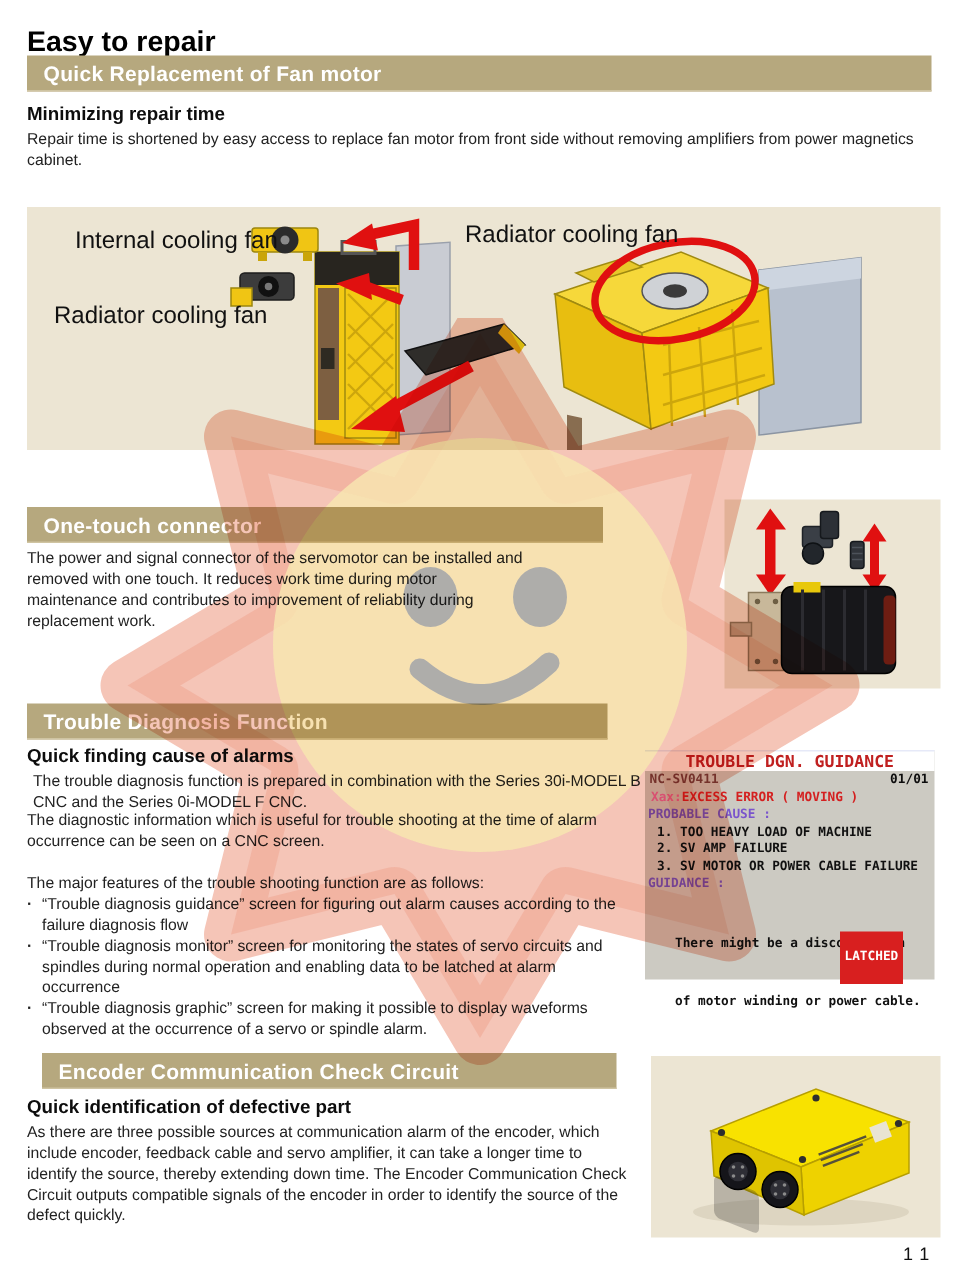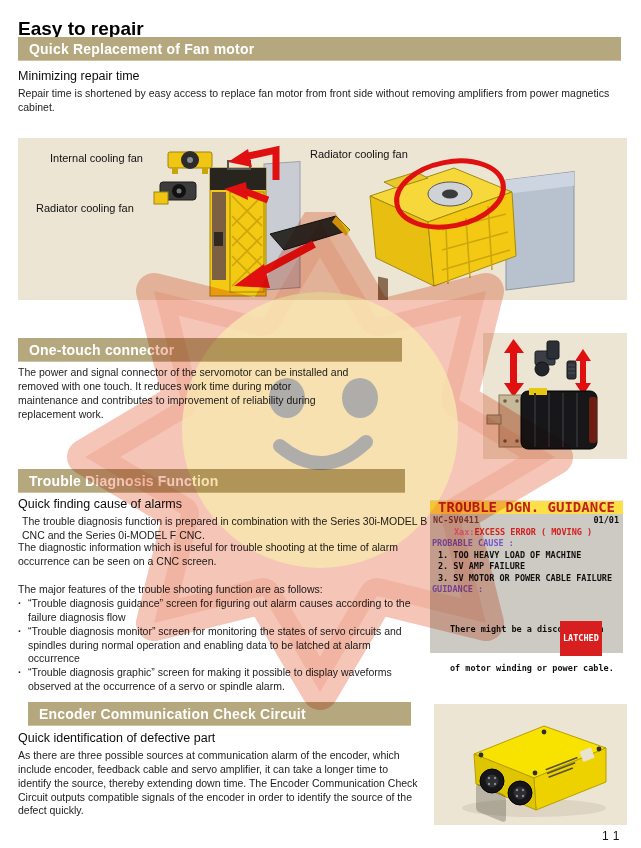--- a/index.html
+++ b/index.html
@@ -7,38 +7,38 @@
     width:641px;height:848px;position:relative;background:#ffffff;
     font-family:"Liberation Sans",sans-serif;color:#1a1a1a;overflow:hidden;
   }
   .abs{position:absolute;}
   .page-title{left:18px;top:5px;font-size:19px;font-weight:bold;color:#000;}
   .bar{
     background:#b6a87e;color:#ffffff;font-weight:bold;font-size:14px;
     line-height:24px;height:24px;padding-left:11px;letter-spacing:.2px;
     border-bottom:1px solid #cfc4a2;box-sizing:border-box;
   }
-  .subhead{font-size:12.5px;font-weight:normal;color:#0d0d0d;}
+  .subhead{font-size:12.5px;font-weight:bold;color:#0d0d0d;}
   .para{font-size:10.5px;line-height:1.32;color:#222;}
   .panel{background:#ece5d3;}
-  .fig-label{position:absolute;font-size:11px;color:#111;white-space:nowrap;}
+  .fig-label{position:absolute;font-size:16px;color:#111;white-space:nowrap;}
   
   .cnc{
     left:430px;top:500px;width:193px;height:153px;background:#cccac2;
     font-family:"DejaVu Sans Mono",monospace;font-size:8.5px;font-weight:bold;
     line-height:11.5px;box-sizing:border-box;
   }
   .cnc-title{
-    height:14px;line-height:13px;background:#fde047;color:#c02020;
-    text-align:center;font-size:14px;border-top:1px solid #e6e9f8;box-sizing:border-box;
+    height:14px;line-height:13px;background:#ffffff;color:#c02020;
+    text-align:center;font-size:11px;border-top:1px solid #e6e9f8;box-sizing:border-box;
   }
   .cnc-row1{display:flex;justify-content:space-between;padding:1px 4px 0 3px;}
   .cnc-code{color:#7a403c;}
   .cnc-page{color:#0c0c0c;}
-  .cnc-axis{padding-left:24px;white-space:nowrap;}
+  .cnc-axis{padding-left:4px;white-space:nowrap;}
   .cnc-axis .ax{color:#e2679d;}
   .cnc-axis .al{color:#d42020;}
   .cnc-label{color:#7a55cc;padding-left:2px;}
   .cnc-cause{color:#101010;padding-left:8px;white-space:nowrap;}
   .cnc-guid{color:#101010;padding-left:20px;white-space:nowrap;margin-top:28px;}
   .latched{
     position:absolute;left:130px;top:121px;background:#d81f1f;color:#fff;
     padding:12px 3px;font-size:8.5px;line-height:11px;
   }
   

